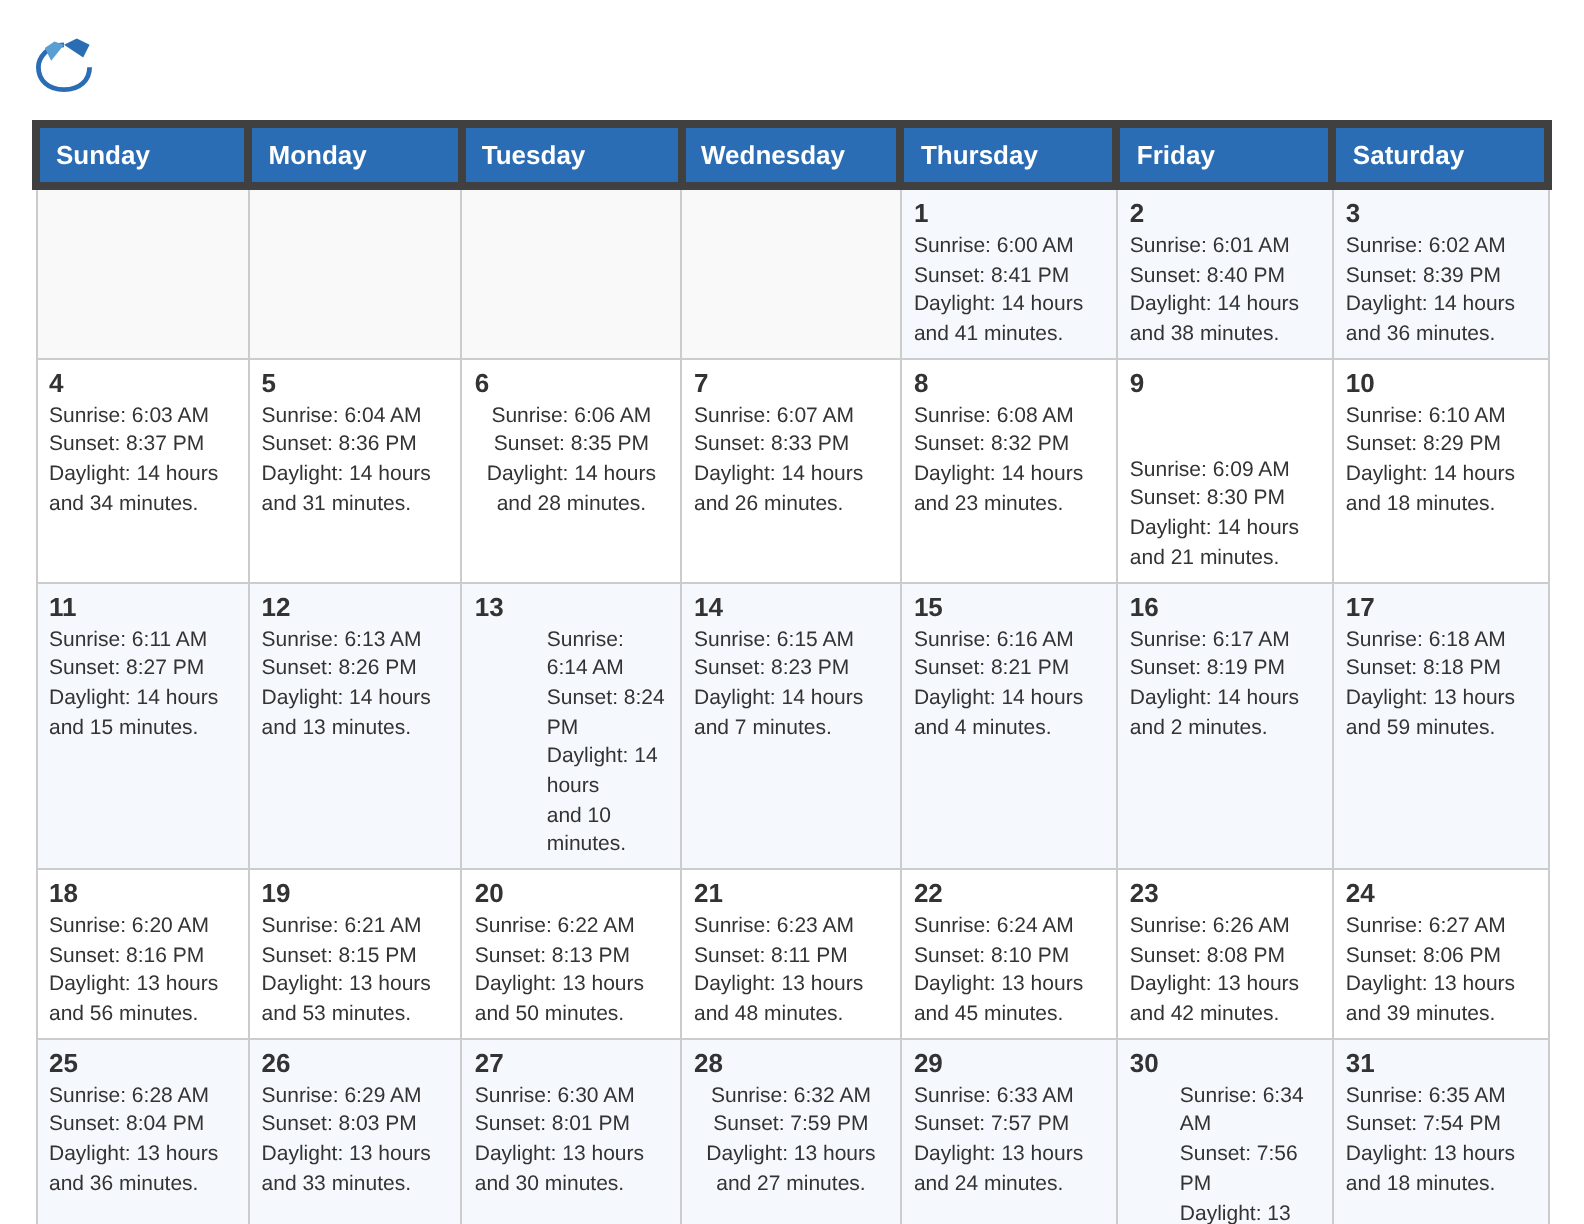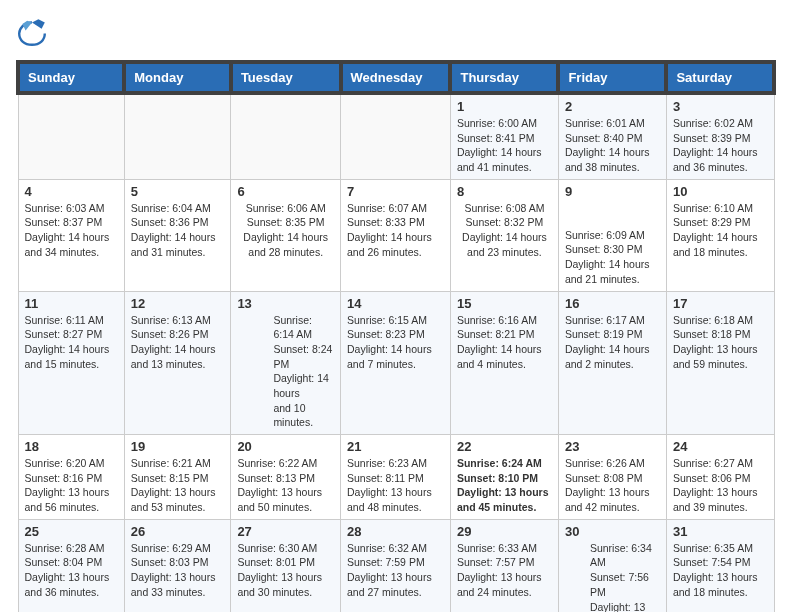--- a/index.html
+++ b/index.html
@@ -177,21 +177,21 @@
         </td>
         <td>
           <span class="day-num">7</span>
           <div class="day-info" style="white-space: pre-line;">Sunrise: 6:07 AM
 Sunset: 8:33 PM
 Daylight: 14 hours
 and 26 minutes.</div>
         </td>
         <td>
           <span class="day-num">8</span>
-          <div class="day-info" style="white-space: pre-line; text-align: center;">Sunrise: 6:08 AM
+          <div class="day-info" style="white-space: pre-line;">Sunrise: 6:08 AM
 Sunset: 8:32 PM
 Daylight: 14 hours
 and 23 minutes.</div>
         </td>
         <td>
           <span class="day-num">9</span>
           <div class="day-info" style="white-space: pre-line; margin-top: 29px;">Sunrise: 6:09 AM
 Sunset: 8:30 PM
 Daylight: 14 hours
 and 21 minutes.</div>
@@ -279,21 +279,21 @@
         </td>
         <td>
           <span class="day-num">21</span>
           <div class="day-info" style="white-space: pre-line;">Sunrise: 6:23 AM
 Sunset: 8:11 PM
 Daylight: 13 hours
 and 48 minutes.</div>
         </td>
         <td>
           <span class="day-num">22</span>
-          <div class="day-info" style="white-space: pre-line; font-weight: bold;">Sunrise: 6:24 AM
+          <div class="day-info" style="white-space: pre-line;">Sunrise: 6:24 AM
 Sunset: 8:10 PM
 Daylight: 13 hours
 and 45 minutes.</div>
         </td>
         <td>
           <span class="day-num">23</span>
           <div class="day-info" style="white-space: pre-line;">Sunrise: 6:26 AM
 Sunset: 8:08 PM
 Daylight: 13 hours
 and 42 minutes.</div>
@@ -323,21 +323,21 @@
         </td>
         <td>
           <span class="day-num">27</span>
           <div class="day-info" style="white-space: pre-line;">Sunrise: 6:30 AM
 Sunset: 8:01 PM
 Daylight: 13 hours
 and 30 minutes.</div>
         </td>
         <td>
           <span class="day-num">28</span>
-          <div class="day-info" style="white-space: pre-line;">Sunrise: 6:32 AM
+          <div class="day-info" style="white-space: pre-line; text-align: center;">Sunrise: 6:32 AM
 Sunset: 7:59 PM
 Daylight: 13 hours
 and 27 minutes.</div>
         </td>
         <td>
           <span class="day-num">29</span>
           <div class="day-info" style="white-space: pre-line;">Sunrise: 6:33 AM
 Sunset: 7:57 PM
 Daylight: 13 hours
 and 24 minutes.</div>

